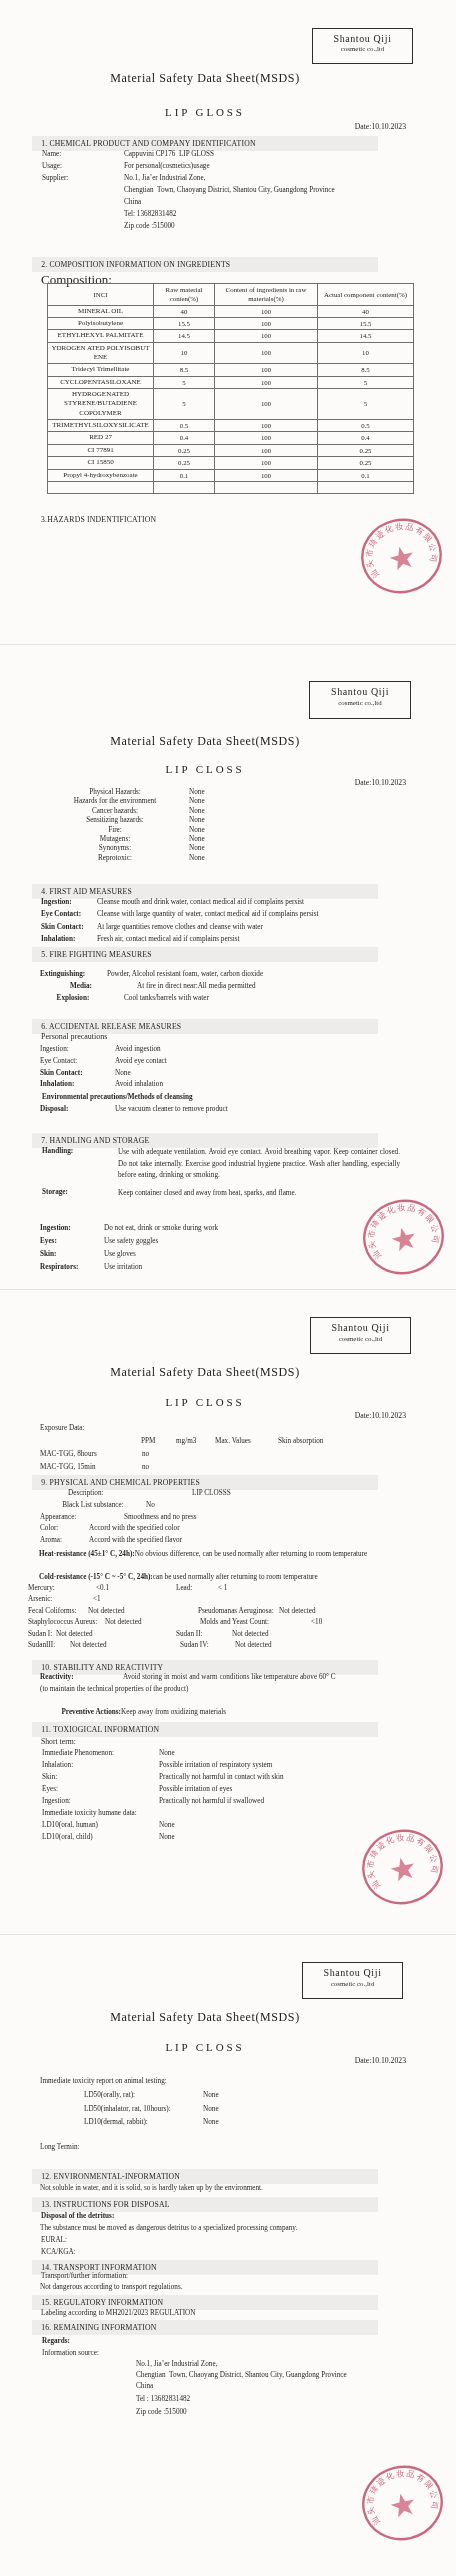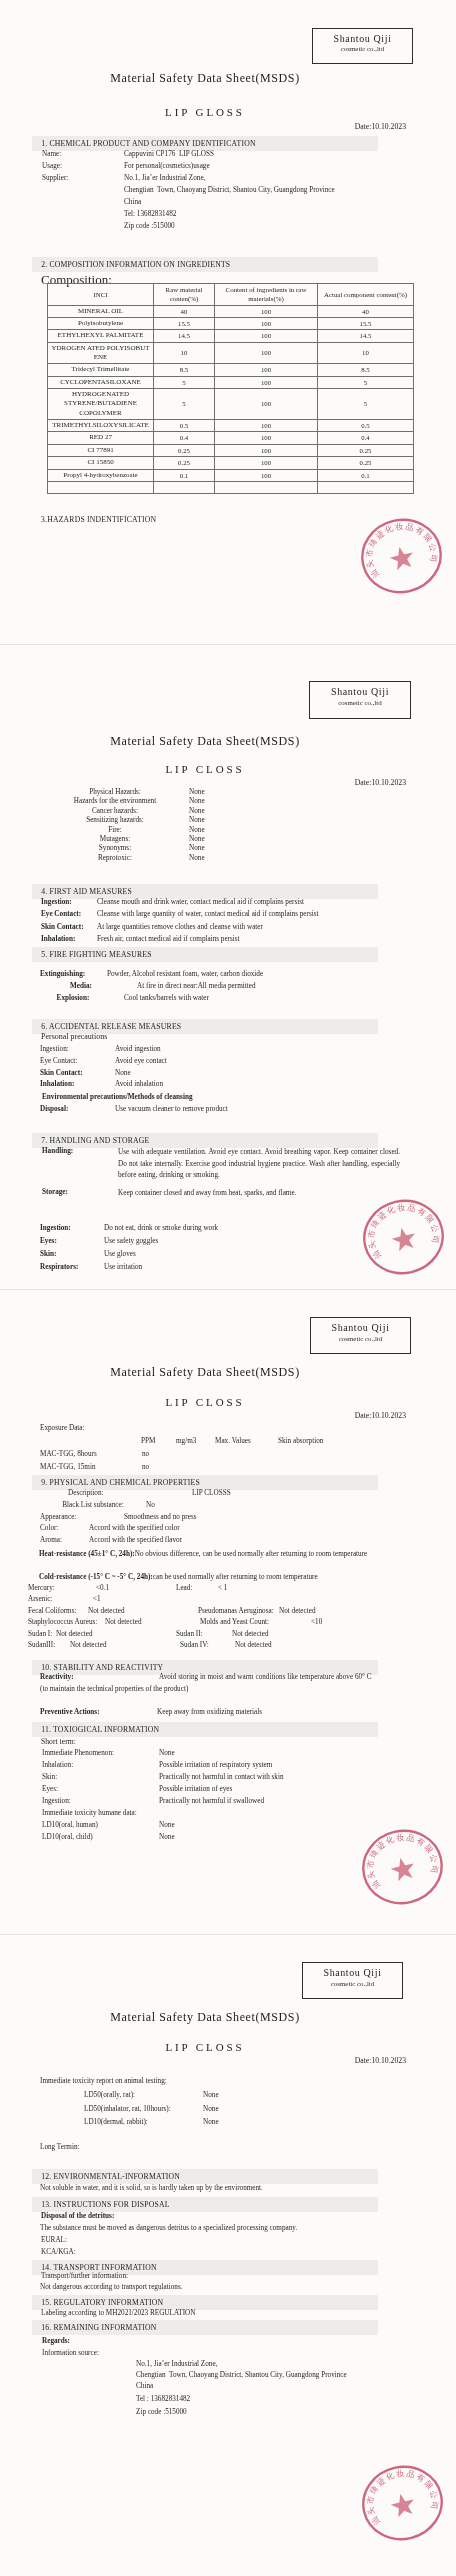--- a/index.html
+++ b/index.html
@@ -72,21 +72,21 @@
   .l-fa .kv{height:12.3px;}      .l-fa .kl{width:56px;font-weight:bold;}
   .l-fire .kv{height:12px;}      .l-fire .kl{width:67px;font-weight:bold;}
   .l-rel .kv{height:11.8px;}     .l-rel .kl{width:75px;}
   .l-disp .kv{height:11.5px;}      .l-disp .kl{width:75px;font-weight:bold;}
   .l-hand .kv{margin-bottom:0;}  .l-hand .kl{width:76px;font-weight:bold;}
   .l-hand .kval{line-height:11.5px;}
   .l-exp .kv{height:13px;}     .l-exp .kl{width:64px;font-weight:bold;}
   .l-mac .kv{height:13.2px;}       .l-mac .kl{width:102px;}
   .l-pa .kv{height:11.8px;}
   .l-pb .kv{height:11.4px;}
-  .l-sr .kv{height:11.5px;gap:36px;}        .l-sr .kl{font-weight:bold;}
+  .l-sr .kv{height:11.5px;}        .l-sr .kl{font-weight:bold;}
   .l-tox .kv{height:12px;}     .l-tox .kl{width:117px;}
   .l-ld .kv{height:13.5px;margin-left:44px;}      .l-ld .kl{width:119px;}
   .l-addr .kv{height:11px;}
 
   
   .comp-table{
     position:absolute;
     border-collapse:collapse;
     table-layout:fixed;
     width:366px;
@@ -602,21 +602,21 @@
 
         <div class="kv">
           <span class="kl" style="width: 83px;">Reactivity:</span>
           <span class="kval">Avoid storing in moist and warm conditions like temperature above 60° C</span>
         </div>
       </div>
     <div class="txt" style="top:395px;left:40px;">(to maintain the technical properties of the product)</div>
     <div class="kvlist l-sr" style="top:418px;left:40px;">
 
         <div class="kv">
-          <span class="kl" style="width: 81px;">Preventive Actions:</span>
+          <span class="kl" style="width: 81px; text-align: right;">Preventive Actions:</span>
           <span class="kval">Keep away from oxidizing materials</span>
         </div>
       </div>
 
     <div class="sec-band" style="top:432px;">11. TOXIOGICAL INFORMATION</div>
     <div class="txt" style="top:447px;left:41px;font-size:7.7px;">Short term:</div>
     <div class="kvlist l-tox" style="top:459px;left:42px;">
 
         <div class="kv">
           <span class="kl">Immediate Phenomenon:</span>

